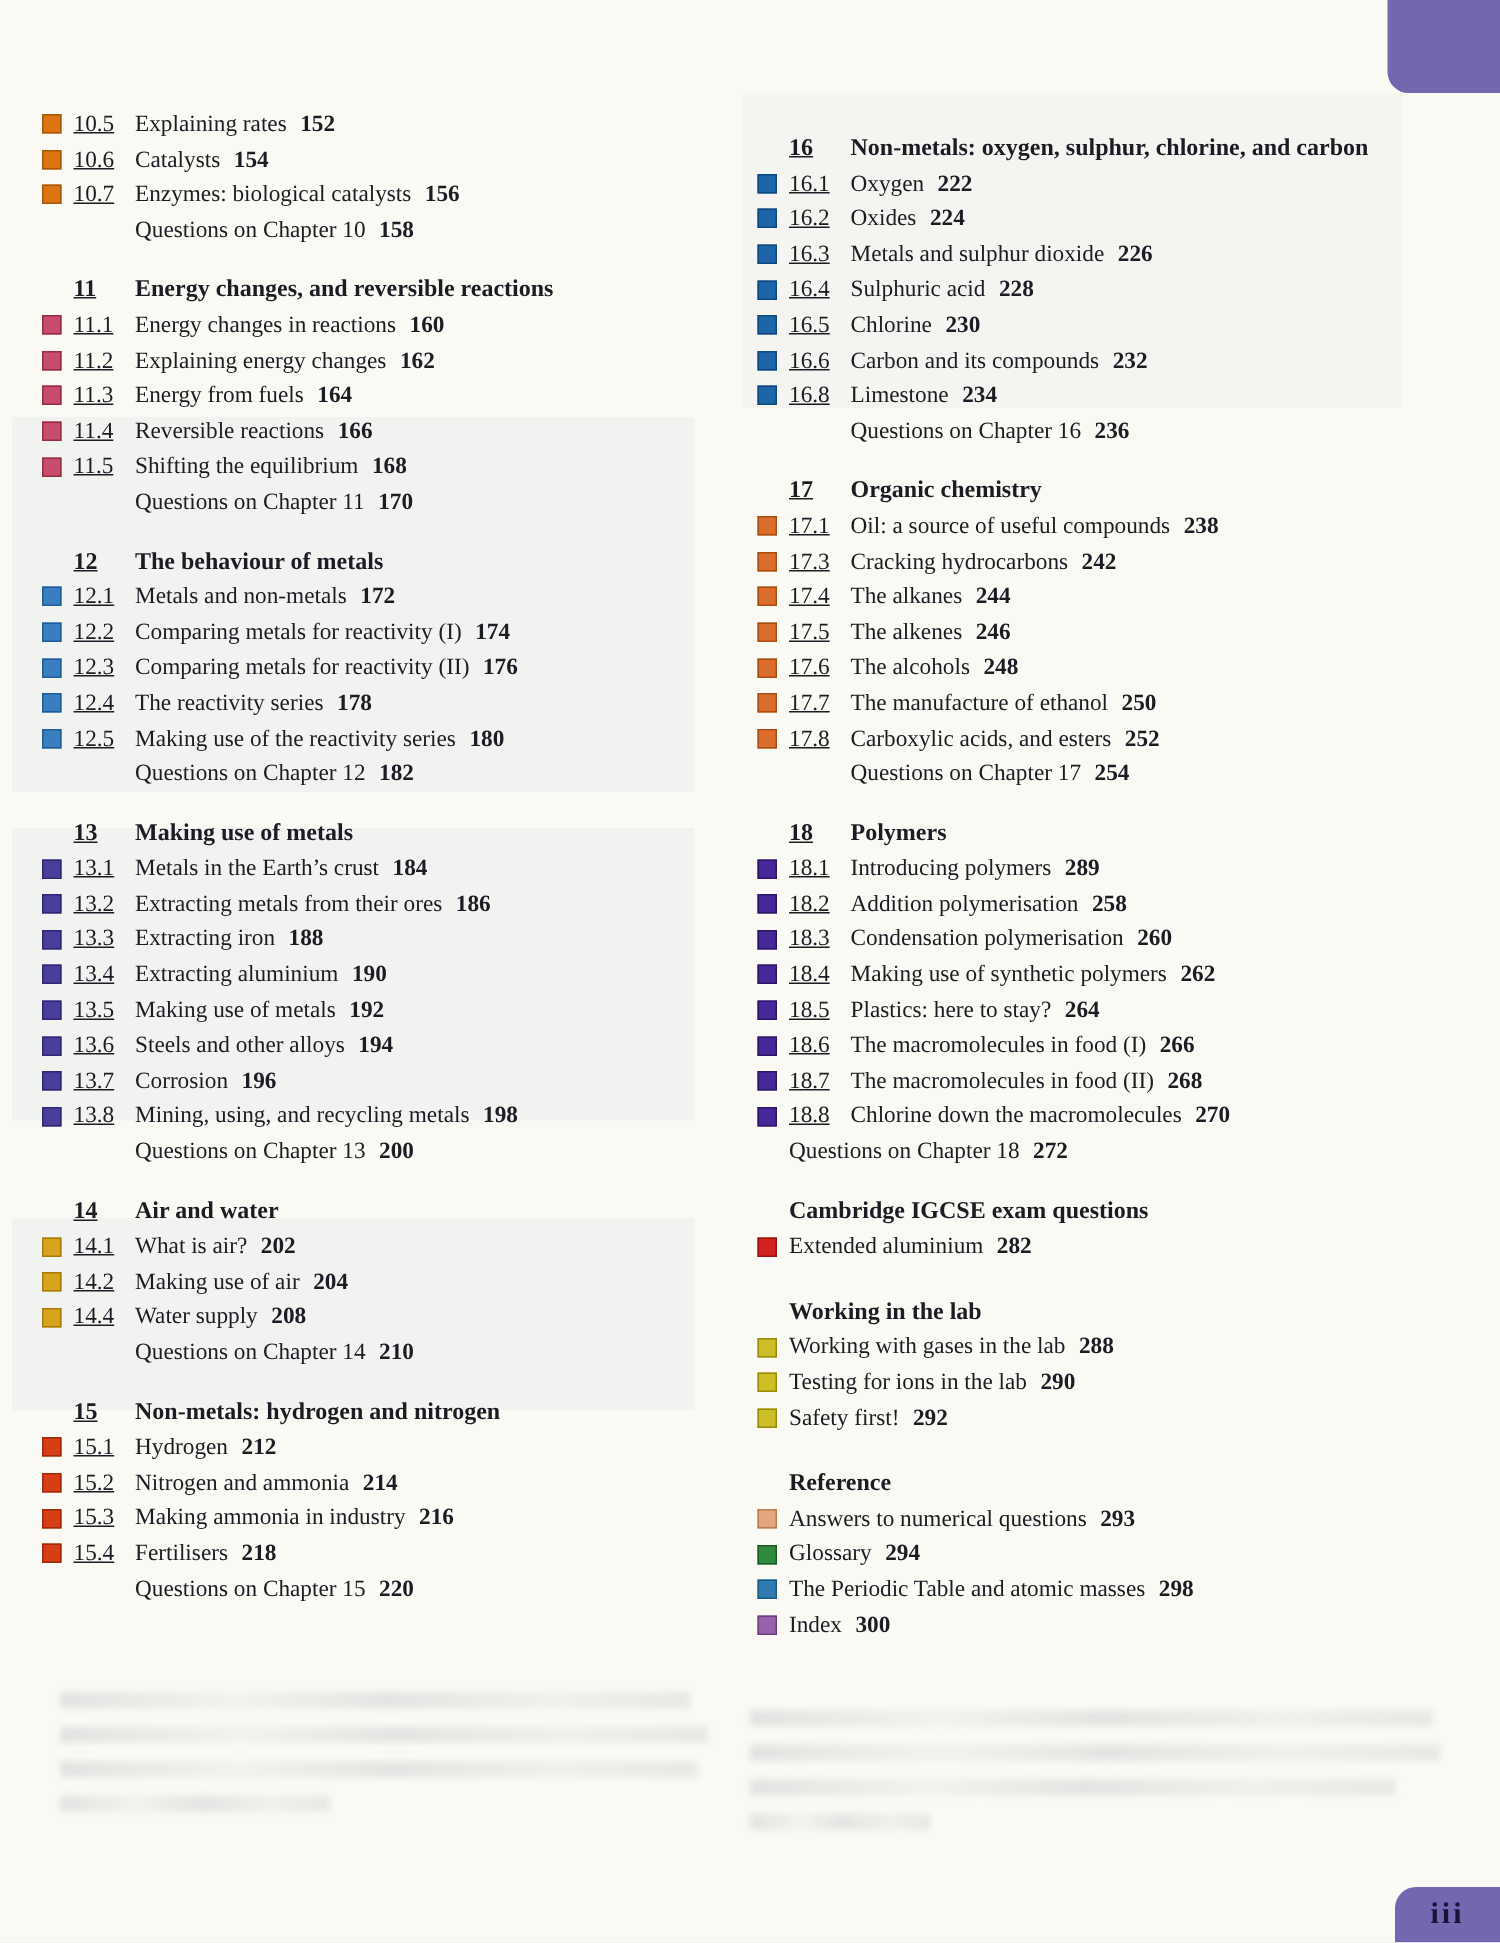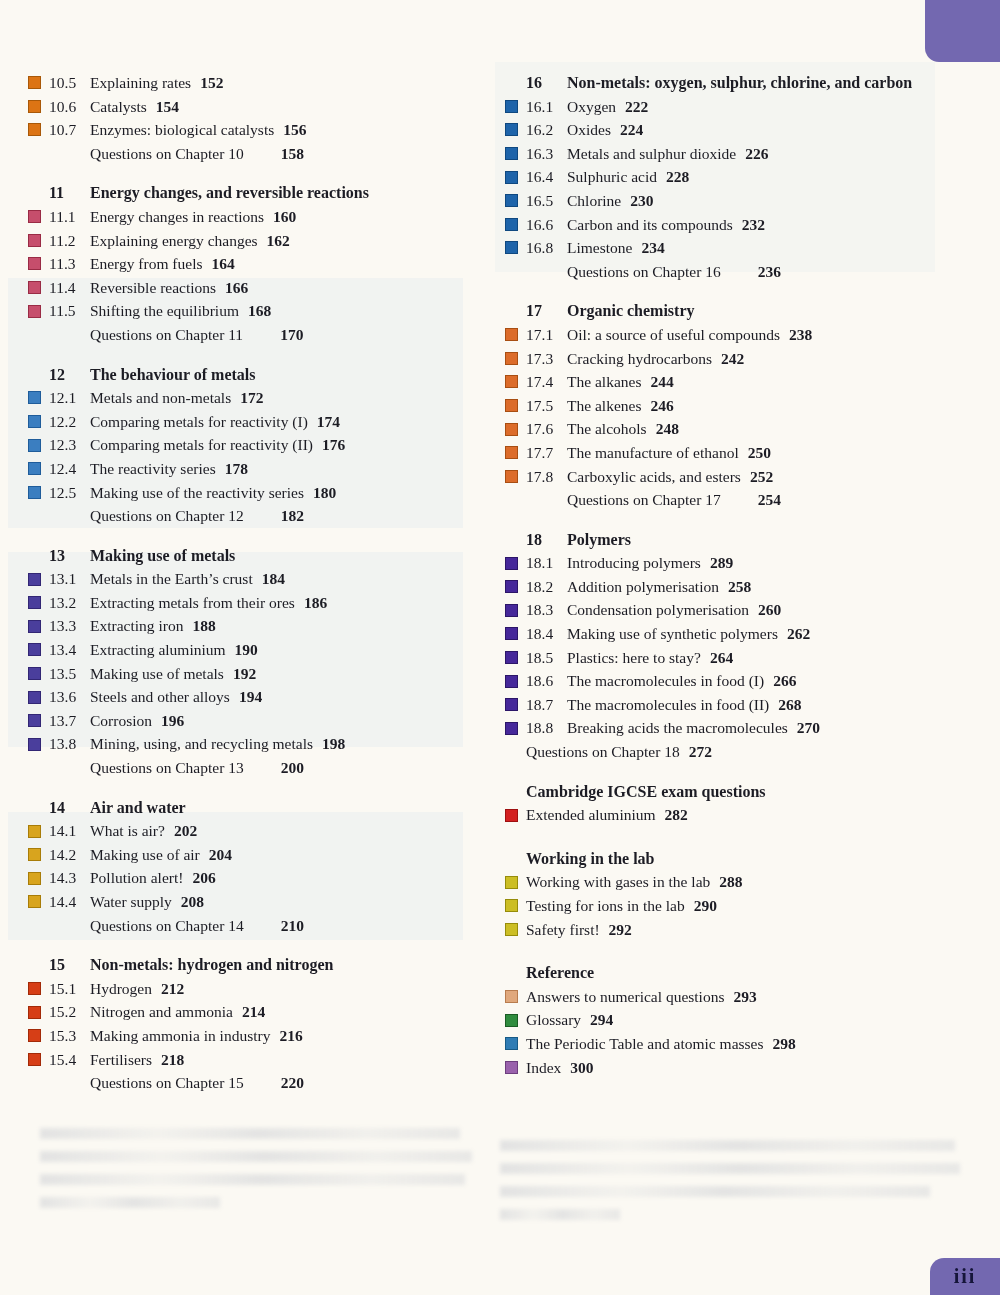--- a/index.html
+++ b/index.html
@@ -19,26 +19,26 @@
   .col-left{left:28px; width:462px;}
   .col-right{left:505px; width:485px;}
   .section{margin-top:16px;}
   .section:first-child{margin-top:0;}
   .section.gap-lg{margin-top:20px;}
   .row{display:flex; align-items:center; height:23.6px; line-height:23.6px;
        font-size:15.5px; white-space:nowrap;}
   .row.heading{font-weight:bold; font-size:16px;}
   .bullet{box-sizing:border-box; width:13px; height:13px; border:1px solid;
           margin-right:8px; flex:none;}
-  .num{width:41px; flex:none;}
+  .num{width:41px; flex:none;text-decoration:underline;}
   .heading .num{width:41px;}
   .heading.no-num{padding-left:21px;}
-  .row.q{padding-left:62px;gap:28px;}
+  .row.q{padding-left:62px;}
   .row.q-flush{padding-left:21px;}
-  .row.heading.with-num{padding-left:21px;}
+  .row.heading.with-num{padding-left:21px;margin-top:16px;}
   .pg{font-weight:bold; margin-left:9px;}
   .label{}
   
   .corner-tab{position:absolute; right:0; top:0; width:75px; height:62px;
     background:#7368b0; border-bottom-left-radius:14px;}
   
   .page-badge{position:absolute; right:0; bottom:0; width:70px; height:37px;
     background:#7368b0; border-top-left-radius:14px;
     display:flex; align-items:center; justify-content:center;}
   .page-badge span{font-weight:bold; font-size:20px; letter-spacing:2px; color:#15153a;}
@@ -230,26 +230,20 @@
           <span class="pg">202</span>
         </div>
         <div class="row item">
           <span class="bullet" style="background: rgb(216, 164, 30); border-color: rgb(168, 124, 8);"></span>
           <span class="num">14.2</span>
           <span class="label">Making use of air</span>
           <span class="pg">204</span>
         </div>
         <div class="row item">
           <span class="bullet" style="background: rgb(216, 164, 30); border-color: rgb(168, 124, 8);"></span>
-          <span class="num">14.3</span>
-          <span class="label">Pollution alert!</span>
-          <span class="pg">206</span>
-        </div>
-        <div class="row item">
-          <span class="bullet" style="background: rgb(216, 164, 30); border-color: rgb(168, 124, 8);"></span>
           <span class="num">14.4</span>
           <span class="label">Water supply</span>
           <span class="pg">208</span>
         </div>
         <div class="row q">
           <span class="label">Questions on Chapter 14</span>
           <span class="pg">210</span>
         </div>
       </div>
       <div class="section">
@@ -435,21 +429,21 @@
         </div>
         <div class="row item">
           <span class="bullet" style="background: rgb(70, 40, 154); border-color: rgb(44, 22, 104);"></span>
           <span class="num">18.7</span>
           <span class="label">The macromolecules in food  (II)</span>
           <span class="pg">268</span>
         </div>
         <div class="row item">
           <span class="bullet" style="background: rgb(70, 40, 154); border-color: rgb(44, 22, 104);"></span>
           <span class="num">18.8</span>
-          <span class="label">Breaking acids the macromolecules</span>
+          <span class="label">Chlorine down the macromolecules</span>
           <span class="pg">270</span>
         </div>
         <div class="row q-flush">
           <span class="label">Questions on Chapter 18</span>
           <span class="pg">272</span>
         </div>
       </div>
       <div class="section">
         <div class="row heading no-num">
           <span class="label">Cambridge IGCSE exam questions</span>

